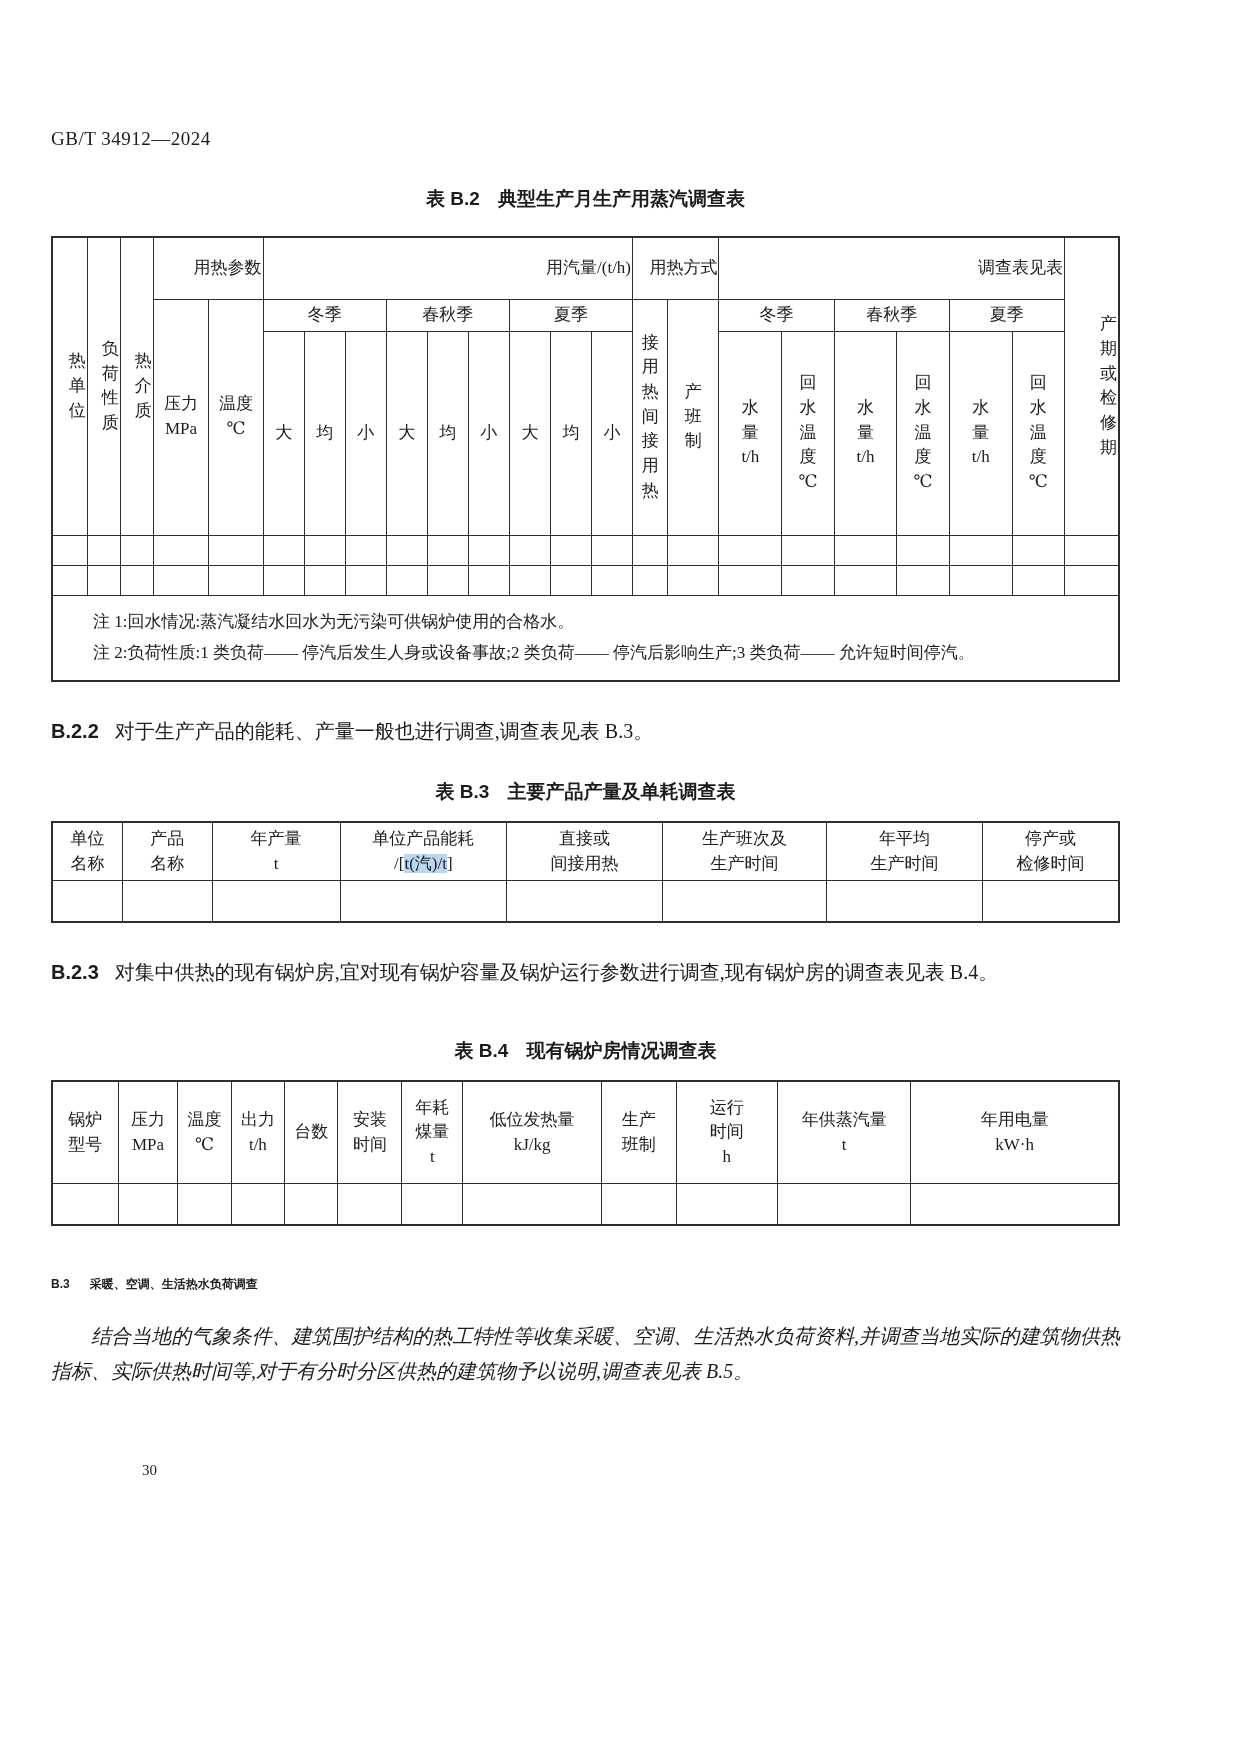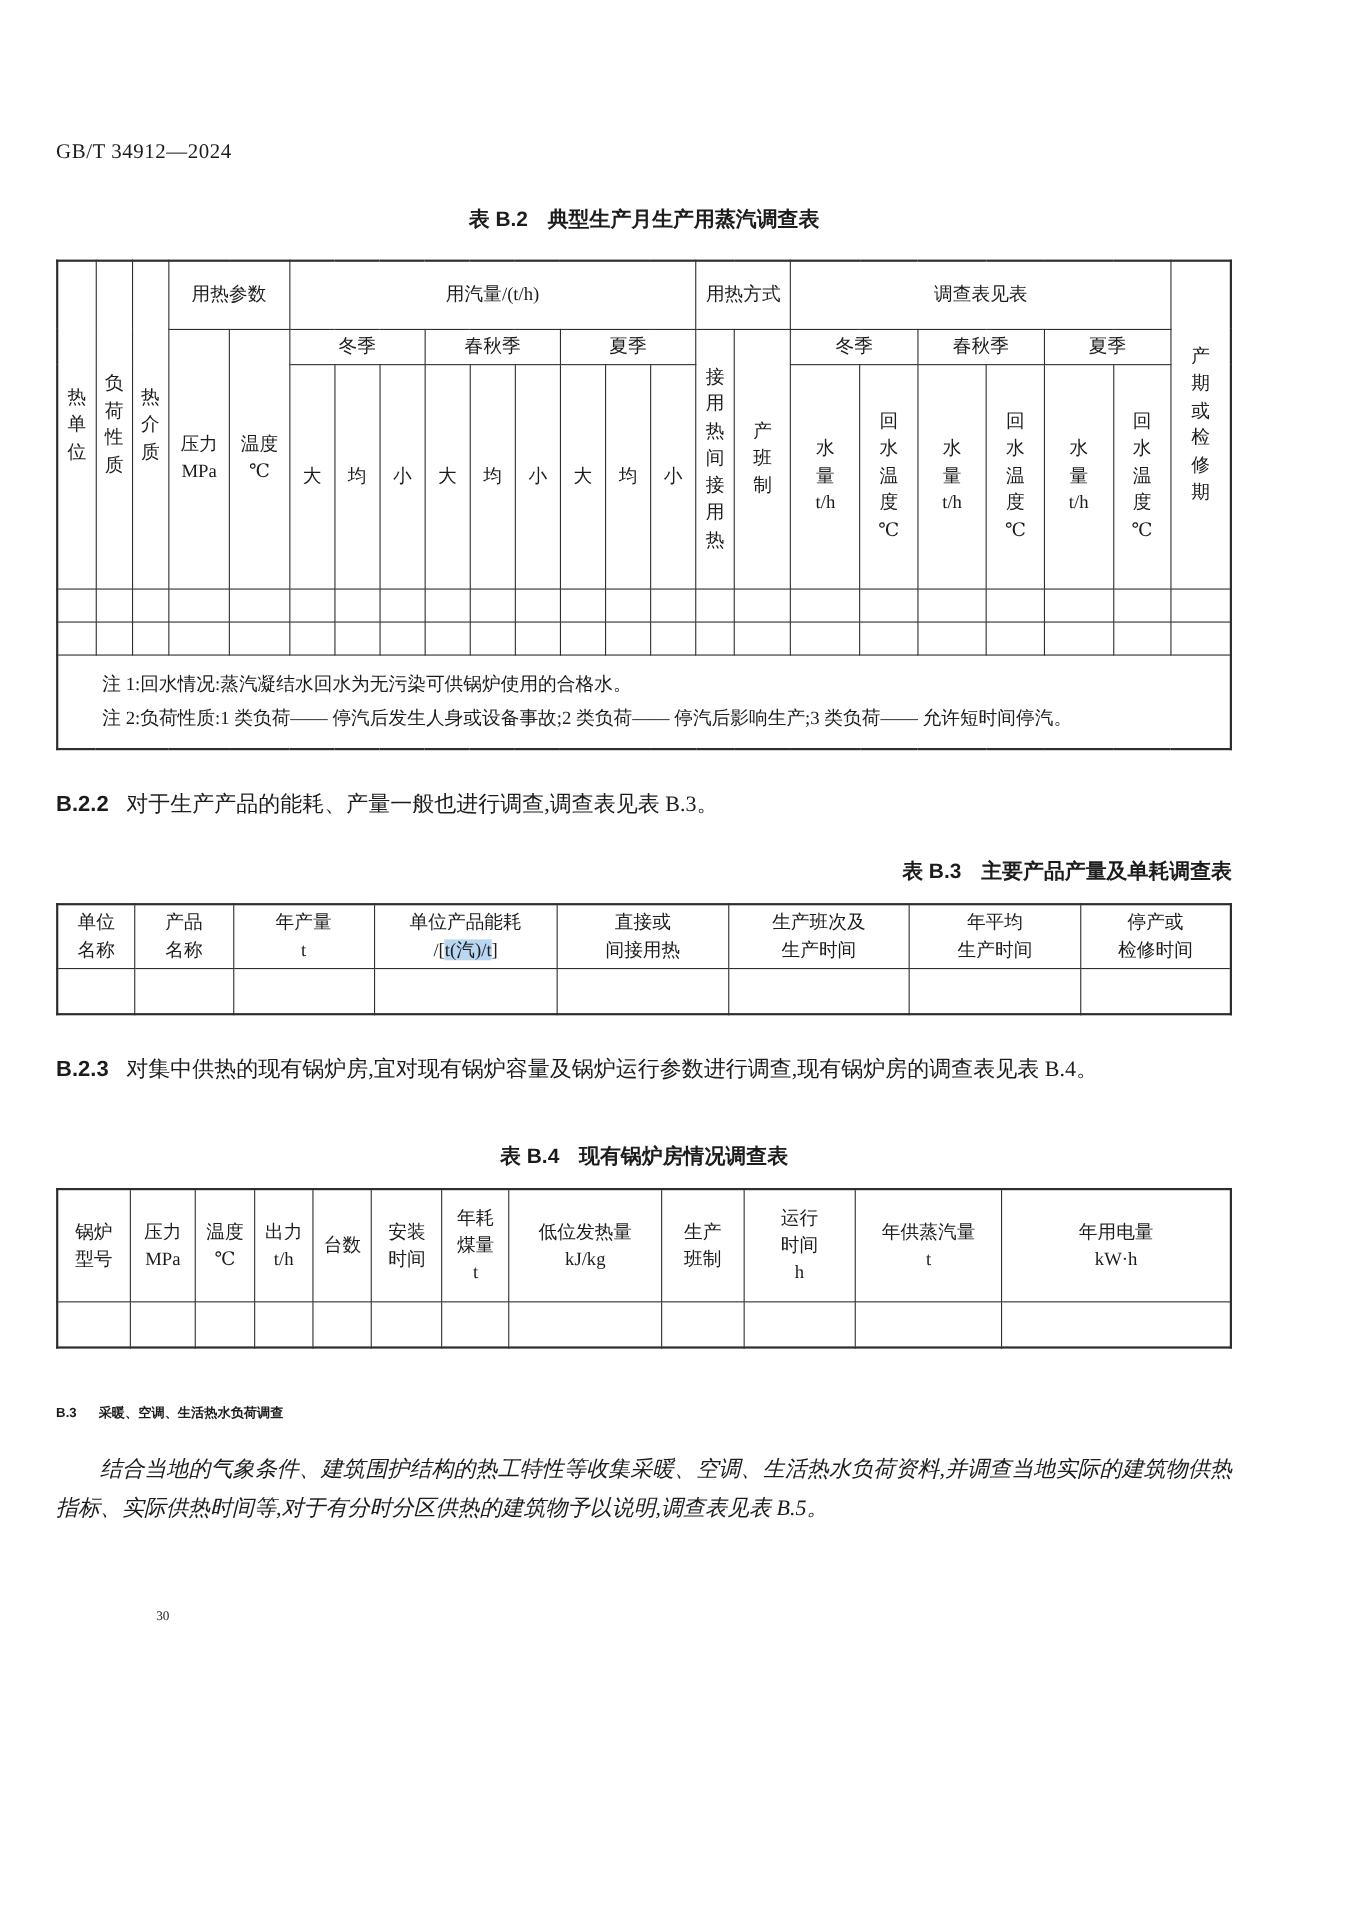--- a/index.html
+++ b/index.html
@@ -14,36 +14,36 @@
 
   .doc-code { font-size: 19px; letter-spacing: 0.5px; }
 
   .tbl-title {
     text-align: center;
     font-family: "Liberation Sans", "DejaVu Sans", sans-serif;
     font-weight: bold; font-size: 19px;
   }
   .tbl-title .num { margin-right: 18px; }
   .title-b2 { margin-top: 36px; }
-  .title-b3 { margin-top: 30px; text-align: right; }
+  .title-b3 { margin-top: 30px; }
   .title-b4 { margin-top: 48px; }
 
   table { border-collapse: collapse; table-layout: fixed; width: 100%; }
   .grid { border: 2px solid #2e2e2e; }
   .grid td {
     border: 1px solid #2e2e2e;
     text-align: center; vertical-align: middle;
     font-size: 17px; line-height: 1.45;
     padding: 2px 1px;
     overflow: hidden;
   }
   .pre { white-space: pre-line; }
 
   .tbl-b2 { margin-top: 24px; }
-  .r-h1 td { height: 62px; }
+  .r-h1 td { height: 62px; text-align: right; }
   .r-h2 td { height: 32px; }
   .r-h3 td { height: 204px; }
   .r-data td { height: 30px; }
 
   .notes-cell { text-align: left !important; padding: 10px 24px 12px 40px !important; }
   .note { font-size: 17px; line-height: 1.85; padding-left: 46px; text-indent: -46px; text-align: justify; }
 
   .para { font-size: 20px; line-height: 1.75; text-align: justify; }
   .para .clause-label {
     font-family: "Liberation Sans", "DejaVu Sans", sans-serif;
@@ -62,21 +62,21 @@
   .r-b4d td { height: 42px; }
 
   .heading-b3 {
     margin-top: 50px;
     font-family: "Liberation Sans", "DejaVu Sans", sans-serif;
     font-weight: bold; font-size: 12px;
   }
   .heading-b3 .clause-label { margin-right: 20px; }
   .para-b3 { margin-top: 26px; text-indent: 2em; font-style: italic; }
 
-  .page-num { position: absolute; left: 142px; top: 1462px; font-size: 12px; }
+  .page-num { position: absolute; left: 142px; top: 1462px; font-size: 15px; }
 </style>
 </head>
 <body>
 
 <div class="page">
 
   <div class="doc-code">GB/T 34912—2024</div>
 
   <div class="tbl-title title-b2">
     <span class="num">表 B.2</span><span>典型生产月生产用蒸汽调查表</span>

